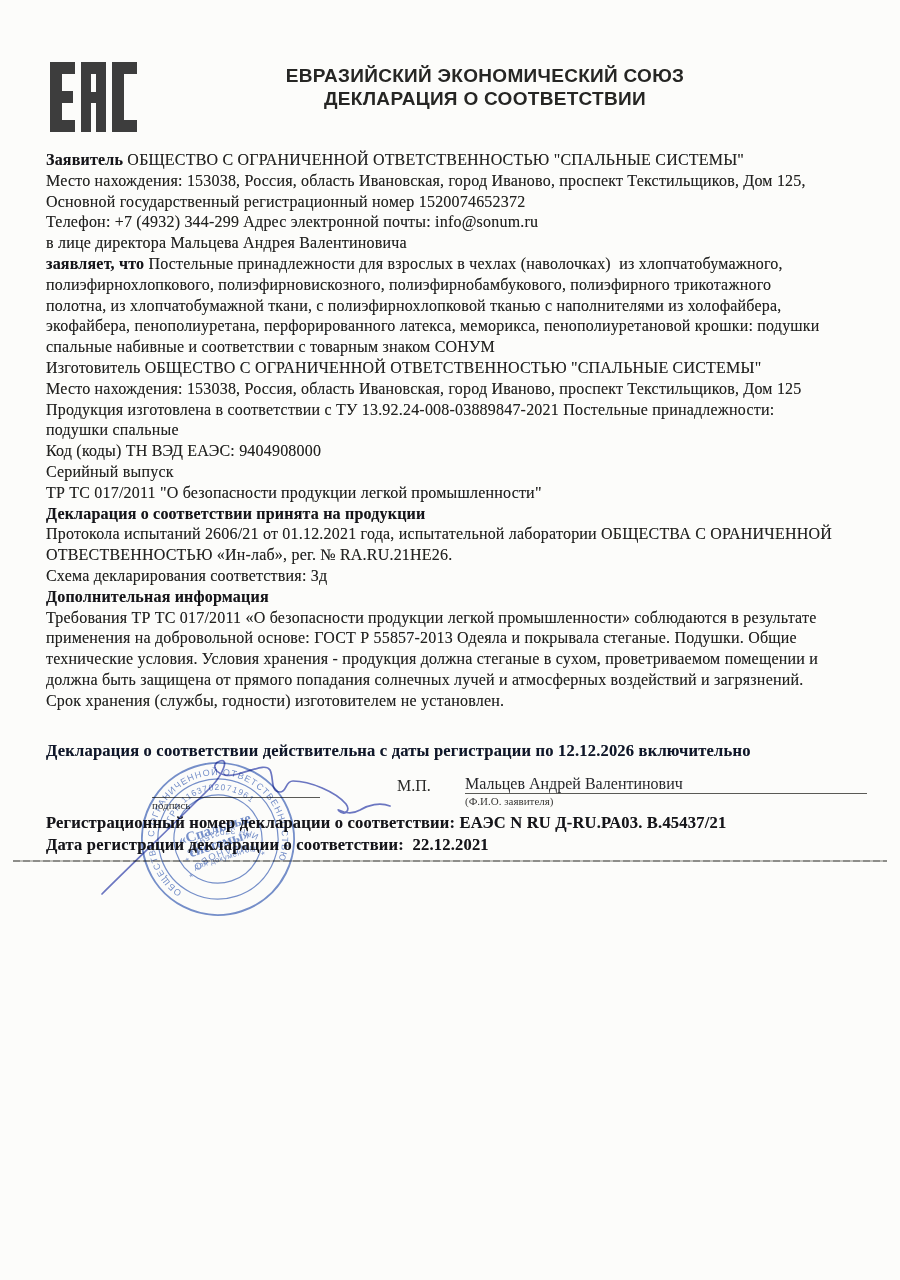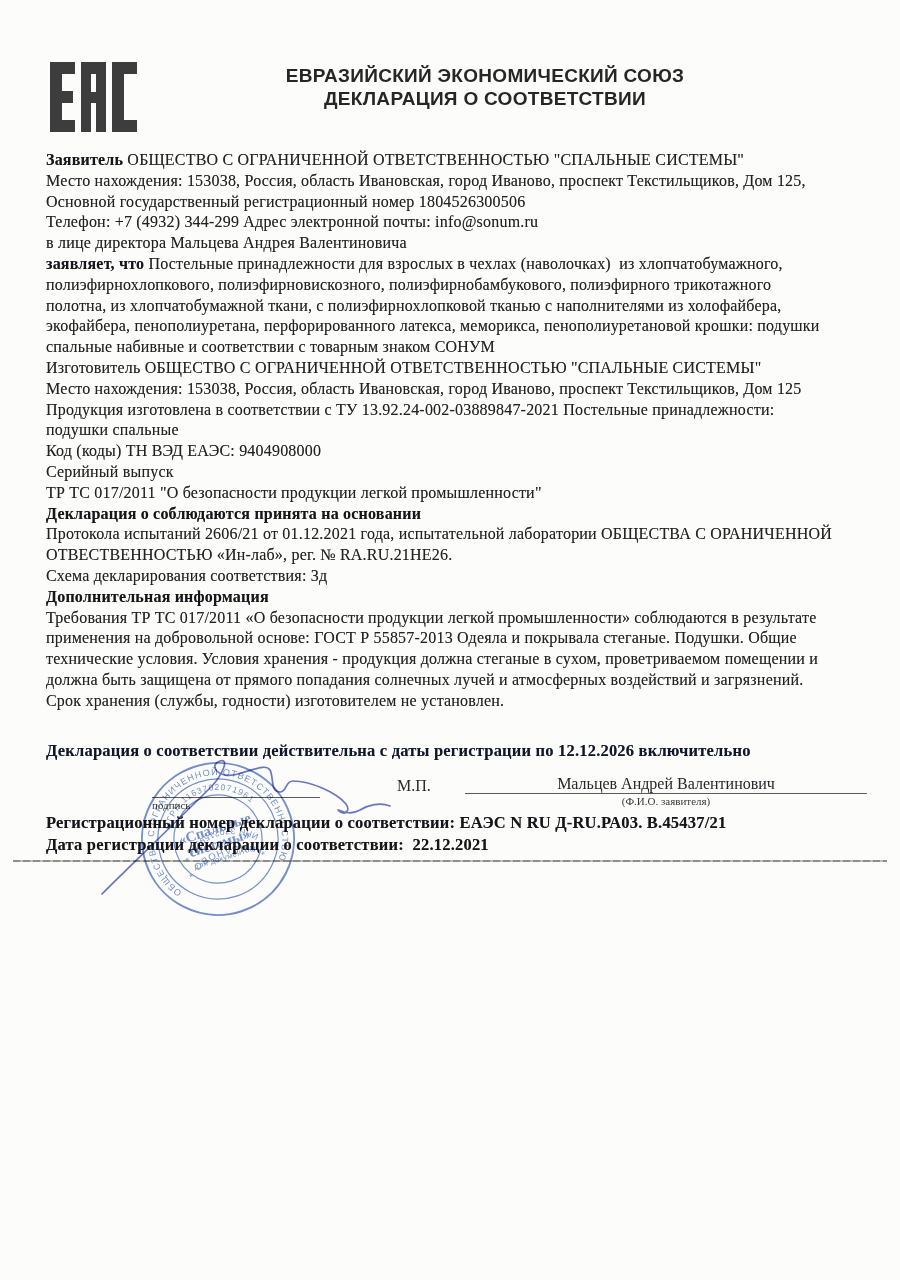--- a/index.html
+++ b/index.html
@@ -36,21 +36,21 @@
   .validity{
     position:absolute;left:46px;top:741px;white-space:nowrap;
     font-size:16.5px;font-weight:bold;color:#0f172a;letter-spacing:.2px;
     text-shadow:0 0 .5px rgba(45,45,45,.45);
   }
 
   
   .mp{position:absolute;left:397px;top:777px;font-size:16px;color:#2a2a28;}
   .sign-left{position:absolute;left:152px;top:776px;width:168px;text-align:left;}
   .sign-left .line{border-bottom:1.4px solid #5a5a56;height:21px;}
-  .sign-right{position:absolute;left:465px;top:775px;width:402px;text-align:center;}
+  .sign-right{position:absolute;left:465px;top:775px;width:402px;text-align:left;}
   .sign-right .name{font-size:16px;color:#26262a;white-space:nowrap;}
   .sig-line{border-bottom:1.4px solid #5a5a56;}
   .caption{font-size:11px;color:#3a3a38;line-height:13px;padding-top:1px;}
 
   
   .reg{
     position:absolute;left:46px;white-space:nowrap;
     font-size:16.5px;font-weight:bold;color:#15151a;letter-spacing:.2px;
     text-shadow:0 0 .5px rgba(45,45,45,.45);
   }
@@ -92,39 +92,39 @@
   </svg>
 
   <div class="titles">
     <div>ЕВРАЗИЙСКИЙ ЭКОНОМИЧЕСКИЙ СОЮЗ</div>
     <div>ДЕКЛАРАЦИЯ О СООТВЕТСТВИИ</div>
   </div>
 
   <div class="doc-text">
     <span class="ln"><span class="b">Заявитель</span><span> ОБЩЕСТВО С ОГРАНИЧЕННОЙ ОТВЕТСТВЕННОСТЬЮ "СПАЛЬНЫЕ СИСТЕМЫ"</span></span>
     <span class="ln">Место нахождения: 153038, Россия, область Ивановская, город Иваново, проспект Текстильщиков, Дом 125,</span>
-    <span class="ln">Основной государственный регистрационный номер 1804526300506</span>
+    <span class="ln">Основной государственный регистрационный номер 1520074652372</span>
     <span class="ln">Телефон: +7 (4932) 344-299 Адрес электронной почты: info@sonum.ru</span>
     <span class="ln">в лице директора Мальцева Андрея Валентиновича</span>
 
     <span class="ln"><span class="b">заявляет, что</span><span> Постельные принадлежности для взрослых в чехлах (наволочках)&nbsp; из хлопчатобумажного,</span></span>
     <span class="ln">полиэфирнохлопкового, полиэфирновискозного, полиэфирнобамбукового, полиэфирного трикотажного</span>
     <span class="ln">полотна, из хлопчатобумажной ткани, с полиэфирнохлопковой тканью с наполнителями из холофайбера,</span>
     <span class="ln">экофайбера, пенополиуретана, перфорированного латекса, меморикса, пенополиуретановой крошки: подушки</span>
     <span class="ln">спальные набивные и соответствии с товарным знаком СОНУМ</span>
 
     <span class="ln">Изготовитель ОБЩЕСТВО С ОГРАНИЧЕННОЙ ОТВЕТСТВЕННОСТЬЮ "СПАЛЬНЫЕ СИСТЕМЫ"</span>
     <span class="ln">Место нахождения: 153038, Россия, область Ивановская, город Иваново, проспект Текстильщиков, Дом 125</span>
-    <span class="ln">Продукция изготовлена в соответствии с ТУ 13.92.24-002-03889847-2021 Постельные принадлежности:</span>
+    <span class="ln">Продукция изготовлена в соответствии с ТУ 13.92.24-008-03889847-2021 Постельные принадлежности:</span>
     <span class="ln">подушки спальные</span>
     <span class="ln">Код (коды) ТН ВЭД ЕАЭС: 9404908000</span>
     <span class="ln">Серийный выпуск</span>
 
     <span class="ln">ТР ТС 017/2011 "О безопасности продукции легкой промышленности"</span>
-    <span class="ln b">Декларация о соблюдаются принята на основании</span>
+    <span class="ln b">Декларация о соответствии принята на продукции</span>
     <span class="ln">Протокола испытаний 2606/21 от 01.12.2021 года, испытательной лаборатории ОБЩЕСТВА С ОРАНИЧЕННОЙ</span>
     <span class="ln">ОТВЕСТВЕННОСТЬЮ «Ин-лаб», рег. № RA.RU.21НЕ26.</span>
     <span class="ln">Схема декларирования соответствия: 3д</span>
 
     <span class="ln b">Дополнительная информация</span>
     <span class="ln">Требования ТР ТС 017/2011 «О безопасности продукции легкой промышленности» соблюдаются в результате</span>
     <span class="ln">применения на добровольной основе: ГОСТ Р 55857-2013 Одеяла и покрывала стеганые. Подушки. Общие</span>
     <span class="ln">технические условия. Условия хранения - продукция должна стеганые в сухом, проветриваемом помещении и</span>
     <span class="ln">должна быть защищена от прямого попадания солнечных лучей и атмосферных воздействий и загрязнений.</span>
     <span class="ln">Срок хранения (службы, годности) изготовителем не установлен.</span>

